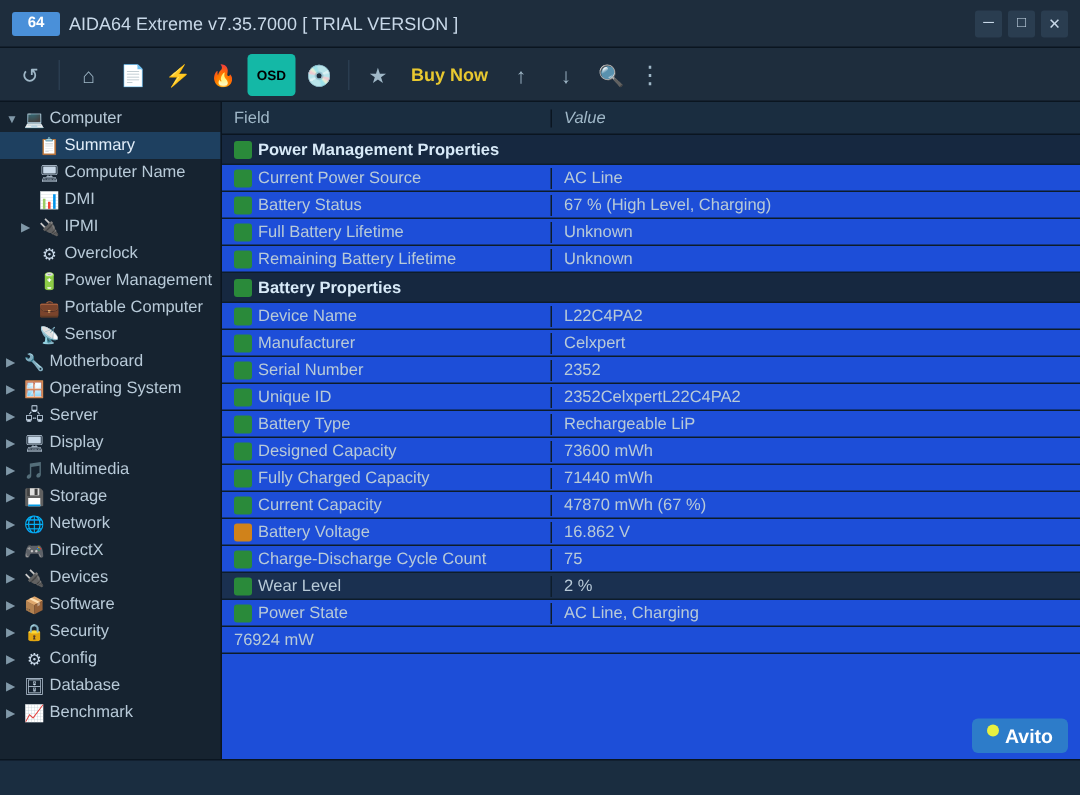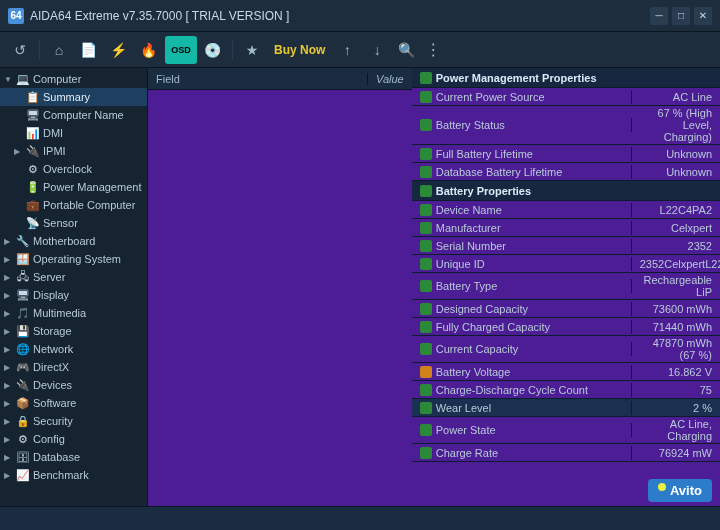--- a/index.html
+++ b/index.html
@@ -23,21 +23,21 @@
       padding: 0 8px;
       border-bottom: 1px solid #0a1520;
       justify-content: space-between;
     }
     #title-bar-left {
       display: flex;
       align-items: center;
       gap: 6px;
     }
     .title-icon {
-      width: 16px;
+      width: 32px;
       height: 16px;
       background: #4a90d9;
       display: flex;
       align-items: center;
       justify-content: center;
       font-size: 10px;
       font-weight: bold;
       color: #fff;
       border-radius: 2px;
     }
@@ -178,24 +178,24 @@
       font-size: 11px;
       color: #b8cad8;
     }
     .tree-item.selected .tree-label { color: #e0ecf8; }
 
     .indent-1 { padding-left: 14px; }
 
     
     #content {
       flex: 1;
-      background: #4c1d95;
+      background: #1d4ed8;
       overflow: hidden;
       display: flex;
-      flex-direction: row;
+      flex-direction: column;
     }
 
     
     #table-header {
       display: flex;
       background: #1a2d40;
       border-bottom: 1px solid #0a1520;
       height: 22px;
       align-items: center;
     }
@@ -212,21 +212,20 @@
       padding: 0 8px;
       font-size: 11px;
       color: #a0b8c8;
       font-style: italic;
     }
 
     
     #table-body {
       overflow-y: auto;
       flex: 1;
-      text-align: right;
     }
     #table-body::-webkit-scrollbar { width: 8px; }
     #table-body::-webkit-scrollbar-track { background: #0f1e2d; }
     #table-body::-webkit-scrollbar-thumb { background: #2a3d50; }
 
     .table-row {
       display: flex;
       align-items: center;
       min-height: 18px;
       border-bottom: 1px solid #0d1c2a;
@@ -497,21 +496,21 @@
         <div class="table-row">
           <div class="cell-field">
             <span class="row-icon icon-green"></span>
             <span>Full Battery Lifetime</span>
           </div>
           <div class="cell-value">Unknown</div>
         </div>
         <div class="table-row">
           <div class="cell-field">
             <span class="row-icon icon-green"></span>
-            <span>Database Battery Lifetime</span>
+            <span>Remaining Battery Lifetime</span>
           </div>
           <div class="cell-value">Unknown</div>
         </div>
         <div class="table-row section-header">
           <div class="section-label" style="width: 100%;">
             <span class="row-icon icon-green"></span>
             <span>Battery Properties</span>
           </div>
         </div>
         <div class="table-row">
@@ -592,24 +591,20 @@
           <div class="cell-value">2 %</div>
         </div>
         <div class="table-row">
           <div class="cell-field">
             <span class="row-icon icon-green"></span>
             <span>Power State</span>
           </div>
           <div class="cell-value">AC Line, Charging</div>
         </div>
         <div class="table-row">
-          <div class="cell-field">
-            <span class="row-icon icon-green"></span>
-            <span>Charge Rate</span>
-          </div>
           <div class="cell-value">76924 mW</div>
         </div>
       </div>
   </div>
 </div>
 
 <div id="status-bar">
   <span></span>
 </div>
 

